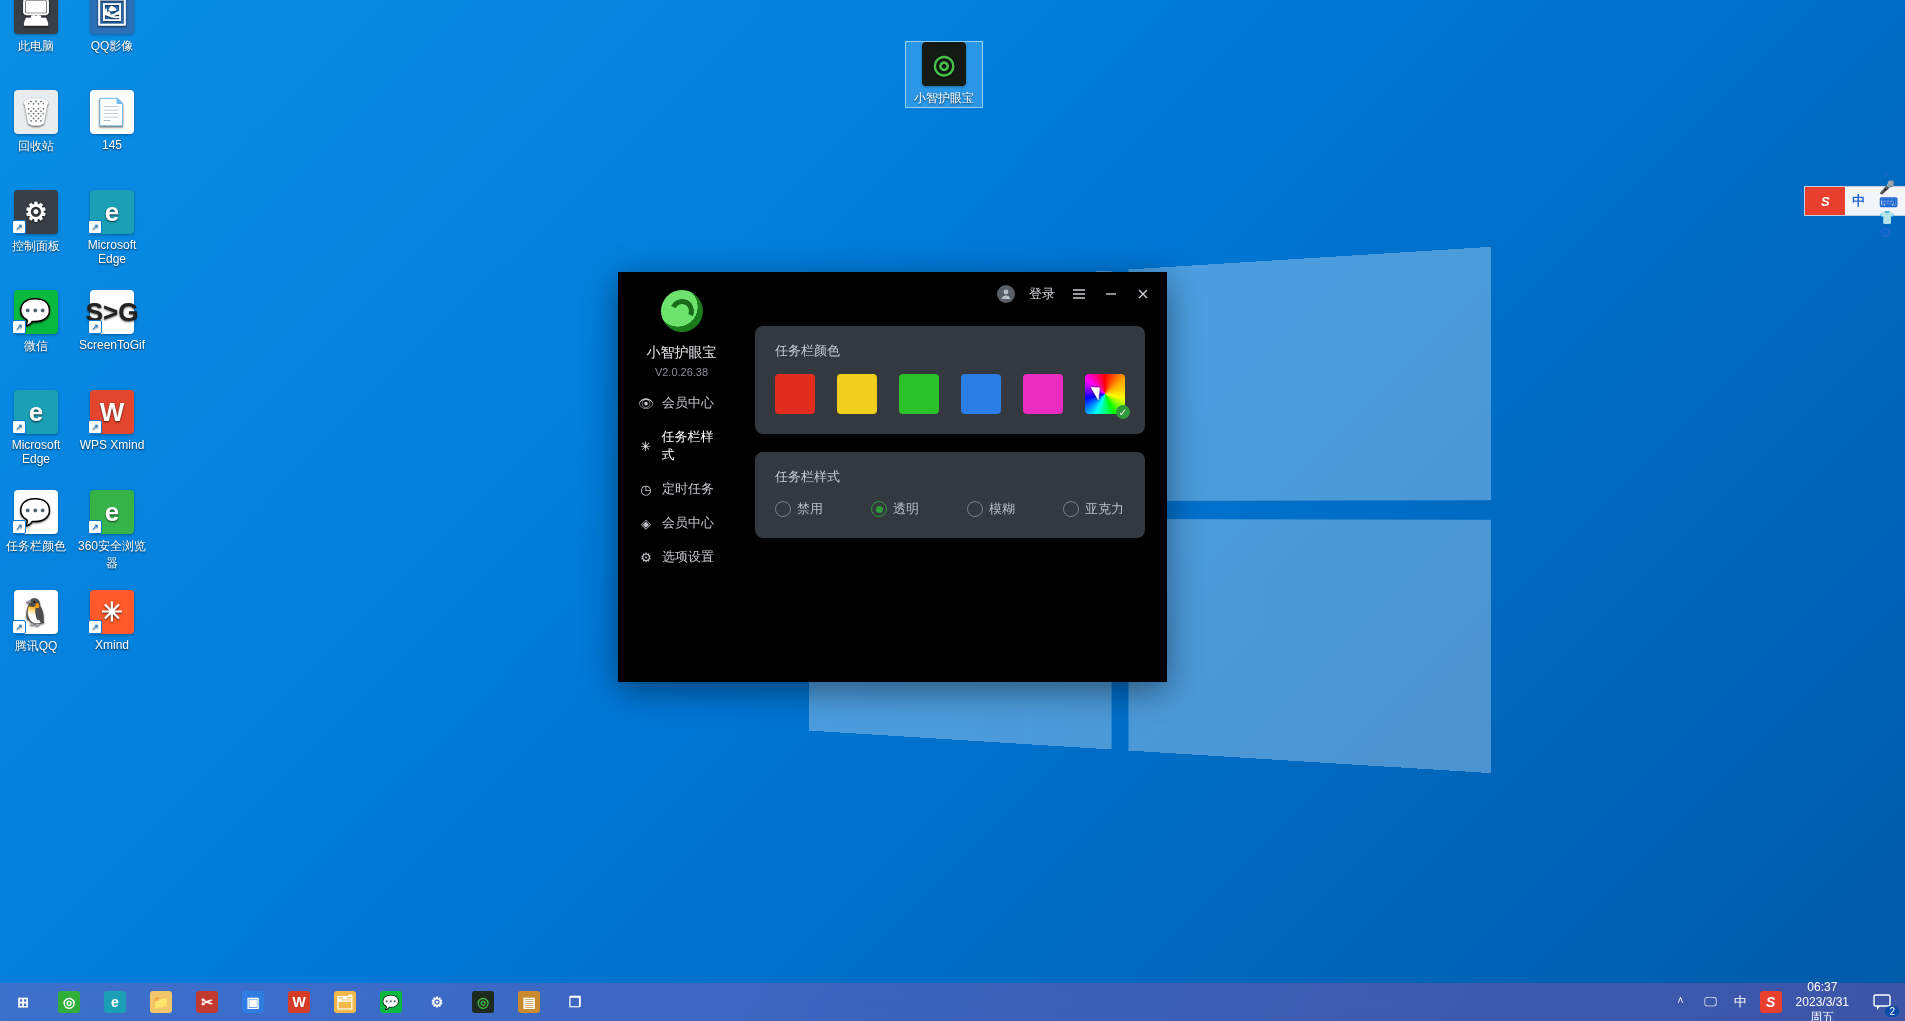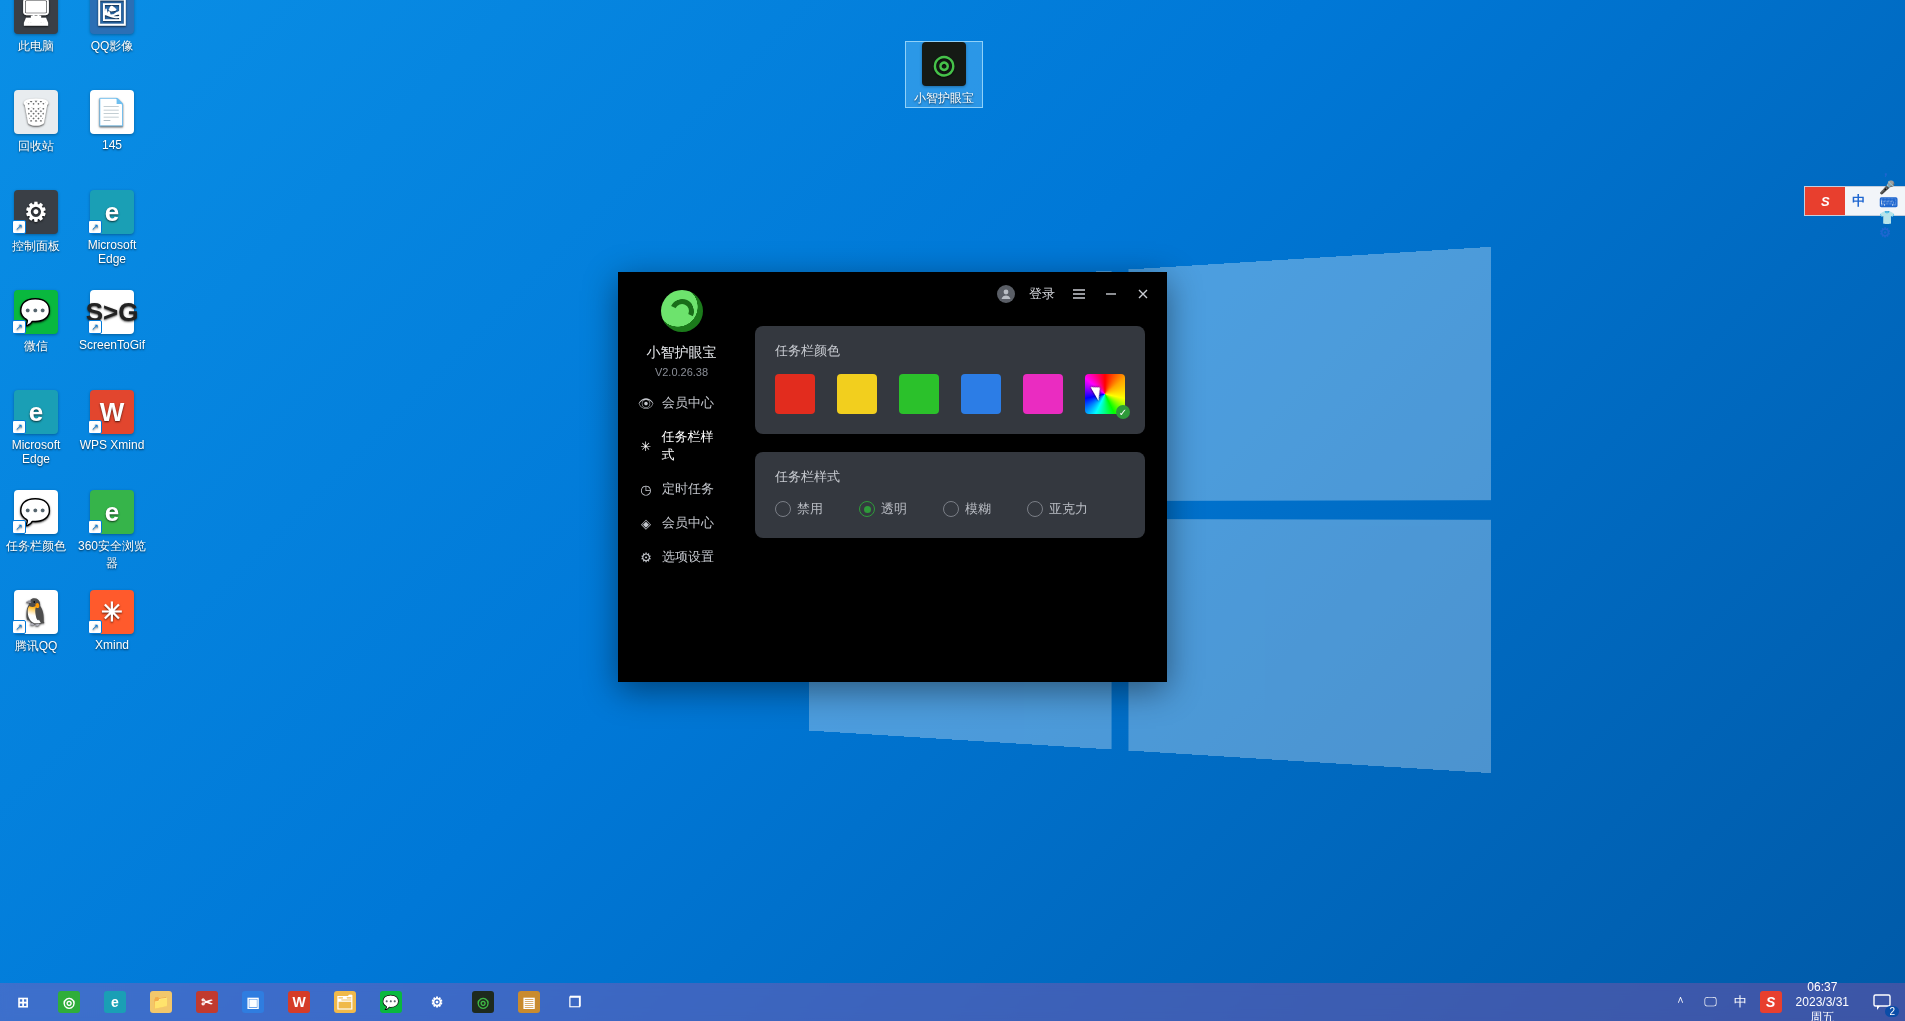--- a/index.html
+++ b/index.html
@@ -49,21 +49,21 @@
   .swatch.rainbow{background:conic-gradient(red,orange,yellow,lime,cyan,blue,magenta,red)}
   .swatch .check{position:absolute;right:-5px;bottom:-5px;width:14px;height:14px;border-radius:50%;
     background:#2e9a3a;color:#fff;font-size:10px;display:flex;align-items:center;justify-content:center}
   .cursor{position:absolute;width:0;height:0;left:9px;top:10px;
     border-left:8px solid #fff;border-top:5px solid transparent;border-bottom:11px solid transparent;
     transform:rotate(-30deg);filter:drop-shadow(0 0 1px #000);z-index:2}
   .slider{position:relative;height:14px;border-radius:7px;
     background:linear-gradient(90deg,#555,#666,#777,#888,#999,#aaa 70%,#3a3d44 70%,#3a3d44)}
   .thumb{position:absolute;left:72%;top:-3px;width:30px;height:20px;background:#fff;border-radius:10px;
     box-shadow:0 1px 3px rgba(0,0,0,.4);cursor:pointer}
-  .radios{display:flex;gap:36px;font-size:13px;color:#b9bcc3;align-items:center}
+  .radios{display:flex;gap:48px;font-size:13px;color:#b9bcc3;align-items:center}
   .radio{display:flex;align-items:center;gap:6px;cursor:pointer}
   .radio .dot{width:14px;height:14px;border:1.5px solid #7a7e86;border-radius:50%;
     display:inline-flex;align-items:center;justify-content:center}
   .radio.sel .dot{border-color:#2e9a3a}
   .radio.sel .dot::after{content:"";width:7px;height:7px;border-radius:50%;background:#2e9a3a}
   
   .ime{position:absolute;right:0;top:186px;height:28px;background:#f2f5f9;border:1px solid #c3cedd;
     border-right:none;display:flex;align-items:center;font-size:13px}
   .ime .seg{padding:0 7px;display:flex;align-items:center;height:100%;cursor:pointer}
   .ime .logo-s{background:#e83f2e;color:#fff;font-weight:bold;font-style:italic;width:26px;

